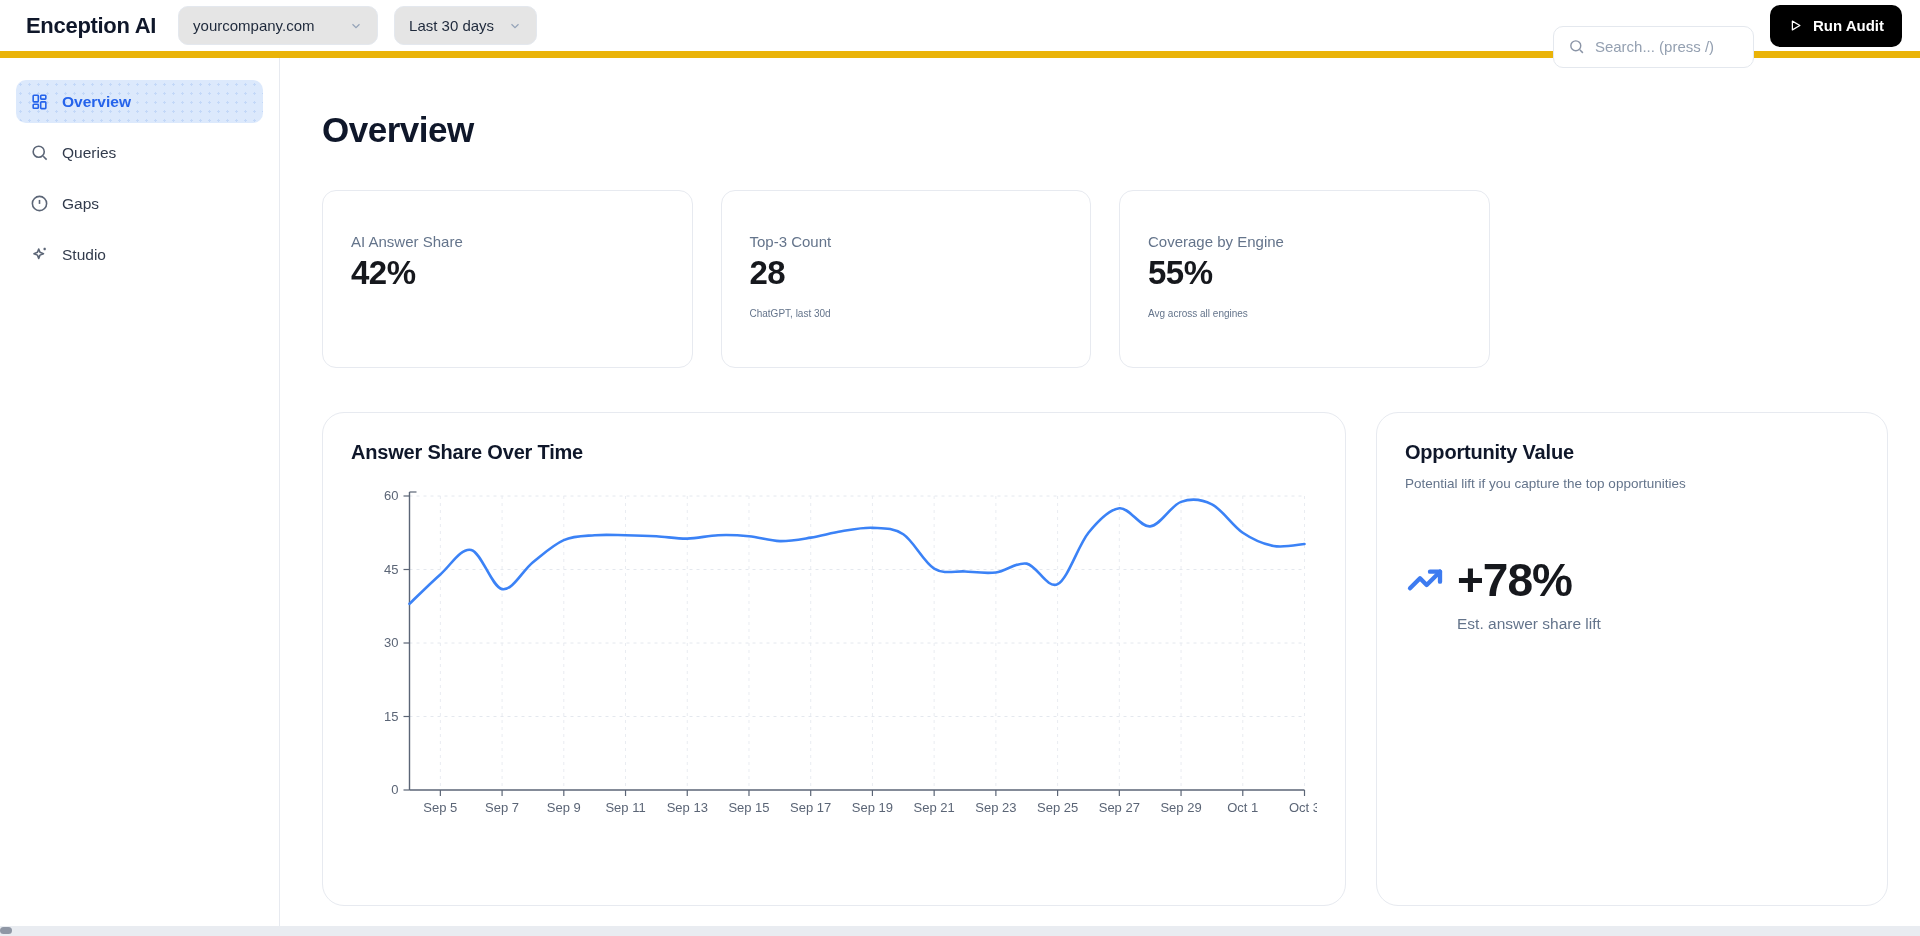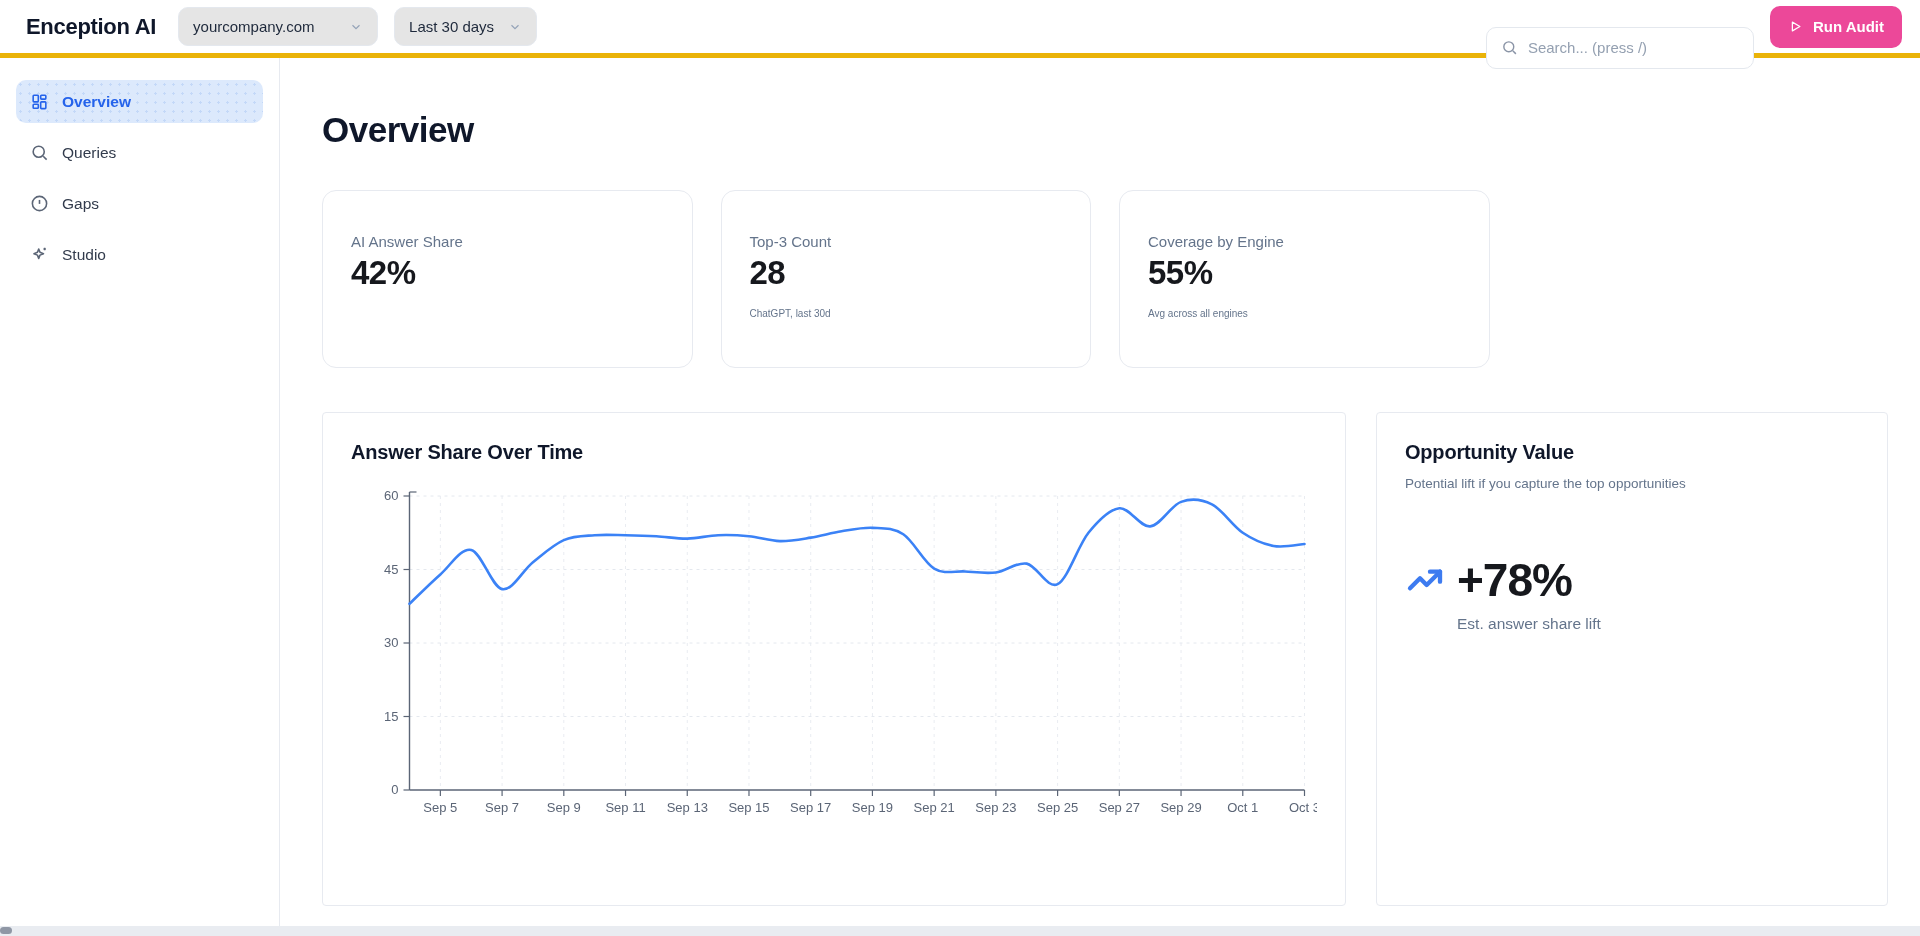--- a/index.html
+++ b/index.html
@@ -1,31 +1,31 @@
 <!DOCTYPE html>
 <html><head>
 <meta charset="utf-8">
 <style>
   * { margin:0; padding:0; box-sizing:border-box; }
   html,body { width:1920px; height:936px; overflow:hidden; }
   body { background:#e9ecf1; font-family:"Liberation Sans","DejaVu Sans",sans-serif; color:#0f172a; }
   .app { background:#ffffff; width:1920px; height:926px; display:flex; flex-direction:column; }
 
   
-  .topbar { height:58px; display:flex; align-items:center; gap:16px; padding:8px 18px; border-bottom:5px solid #eab308; background:#fff; flex:0 0 auto; }
+  .topbar { height:58px; display:flex; align-items:center; gap:16px; padding:8px 18px; border-bottom:7px solid #eab308; background:#fff; flex:0 0 auto; }
   .logo { font-size:22px; font-weight:800; letter-spacing:-0.3px; color:#0f172a; padding:0 6px 0 8px; }
   .select-box { display:flex; align-items:center; justify-content:space-between; gap:14px; border:1px solid #e4e8ee; border-radius:10px; padding:10px 14px; font-size:15px; color:#1e293b; background:#e5e5e5; cursor:pointer; }
   .select-box.domain { width:200px; }
   .chev { width:14px; height:14px; stroke:#94a3b8; fill:none; stroke-width:2; flex:0 0 auto; }
   .spacer { flex:1; }
-  .search-wrap { display:flex; align-items:center; gap:10px; border:1px solid #e4e8ee; border-radius:10px; padding:0 14px; height:42px; width:268px; background:#fff;margin-top:42px; }
+  .search-wrap { display:flex; align-items:center; gap:10px; border:1px solid #e4e8ee; border-radius:10px; padding:0 14px; height:42px; width:201px; background:#fff;margin-top:42px; }
   .search-wrap svg { width:17px; height:17px; stroke:#8a94a6; fill:none; stroke-width:2; flex:0 0 auto; }
   .search-wrap input { border:none; outline:none; font-size:15px; color:#334155; width:100%; font-family:inherit; background:transparent; }
   .search-wrap input::placeholder { color:#94a0b1; }
-  .btn-primary { display:flex; align-items:center; gap:10px; background:#ec4899; color:#fff; border:none; border-radius:10px; padding:0 18px; height:42px; font-size:15px; font-weight:700; cursor:pointer; font-family:inherit; }
+  .btn-primary { display:flex; align-items:center; gap:10px; background:#000000; color:#fff; border:none; border-radius:10px; padding:0 18px; height:42px; font-size:15px; font-weight:700; cursor:pointer; font-family:inherit; }
   .btn-primary svg { width:15px; height:15px; stroke:#fff; fill:none; stroke-width:2; }
 
   
   .body-row { flex:1; display:flex; min-height:0; }
   .sidebar { width:280px; flex:0 0 auto; border-right:1px solid #e7eaf0; padding:22px 16px; background:#fff; }
   .nav-item { display:flex; align-items:center; gap:13px; padding:12px 14px; border-radius:10px; font-size:15.5px; color:#323b4c; cursor:pointer; margin-bottom:8px; }
   .nav-item svg { width:19px; height:19px; stroke:#5b6576; fill:none; stroke-width:2; flex:0 0 auto; }
   .nav-item.active { color:#2563eb; font-weight:600;
     background-color:#dce9fc;
     background-image:radial-gradient(#c3d8f8 1px, transparent 1.2px);
@@ -37,21 +37,21 @@
 
   
   .stats-row { display:grid; grid-template-columns:repeat(4,1fr); gap:28px; }
   .stat-card { border:1px solid #e7eaf0; border-radius:14px; background:#fff; padding:42px 28px 36px; height:178px; }
   .stat-label { font-size:15px; color:#64748b; }
   .stat-value { font-size:33px; font-weight:800; color:#16181d; margin-top:4px; letter-spacing:-0.5px; }
   .stat-sub { font-size:10px; color:#64748b; margin-top:16px; }
 
   
   .charts-row { display:grid; grid-template-columns:2fr 1fr; gap:30px; margin-top:44px; align-items:stretch; }
-  .panel { border:1px solid #e7eaf0; border-radius:4px; background:#fff; padding:28px; height:494px; }
+  .panel { border:1px solid #e7eaf0; border-radius:22px; background:#fff; padding:28px; height:494px; }
   .panel-title { font-size:20px; font-weight:700; color:#0f172a; letter-spacing:-0.2px; }
   .chart-holder { margin-top:22px; }
 
   .opp-sub { font-size:13.5px; color:#64748b; margin-top:12px; }
   .opp-value-row { display:flex; align-items:center; gap:12px; margin-top:62px; }
   .opp-value-row svg { width:40px; height:40px; stroke:#3d7bf0; fill:none; stroke-width:2.6; flex:0 0 auto; }
   .opp-value { font-size:46px; font-weight:800; color:#16181d; letter-spacing:-1px; }
   .opp-caption { font-size:15.5px; color:#64748b; margin:8px 0 0 52px; }
 
   

